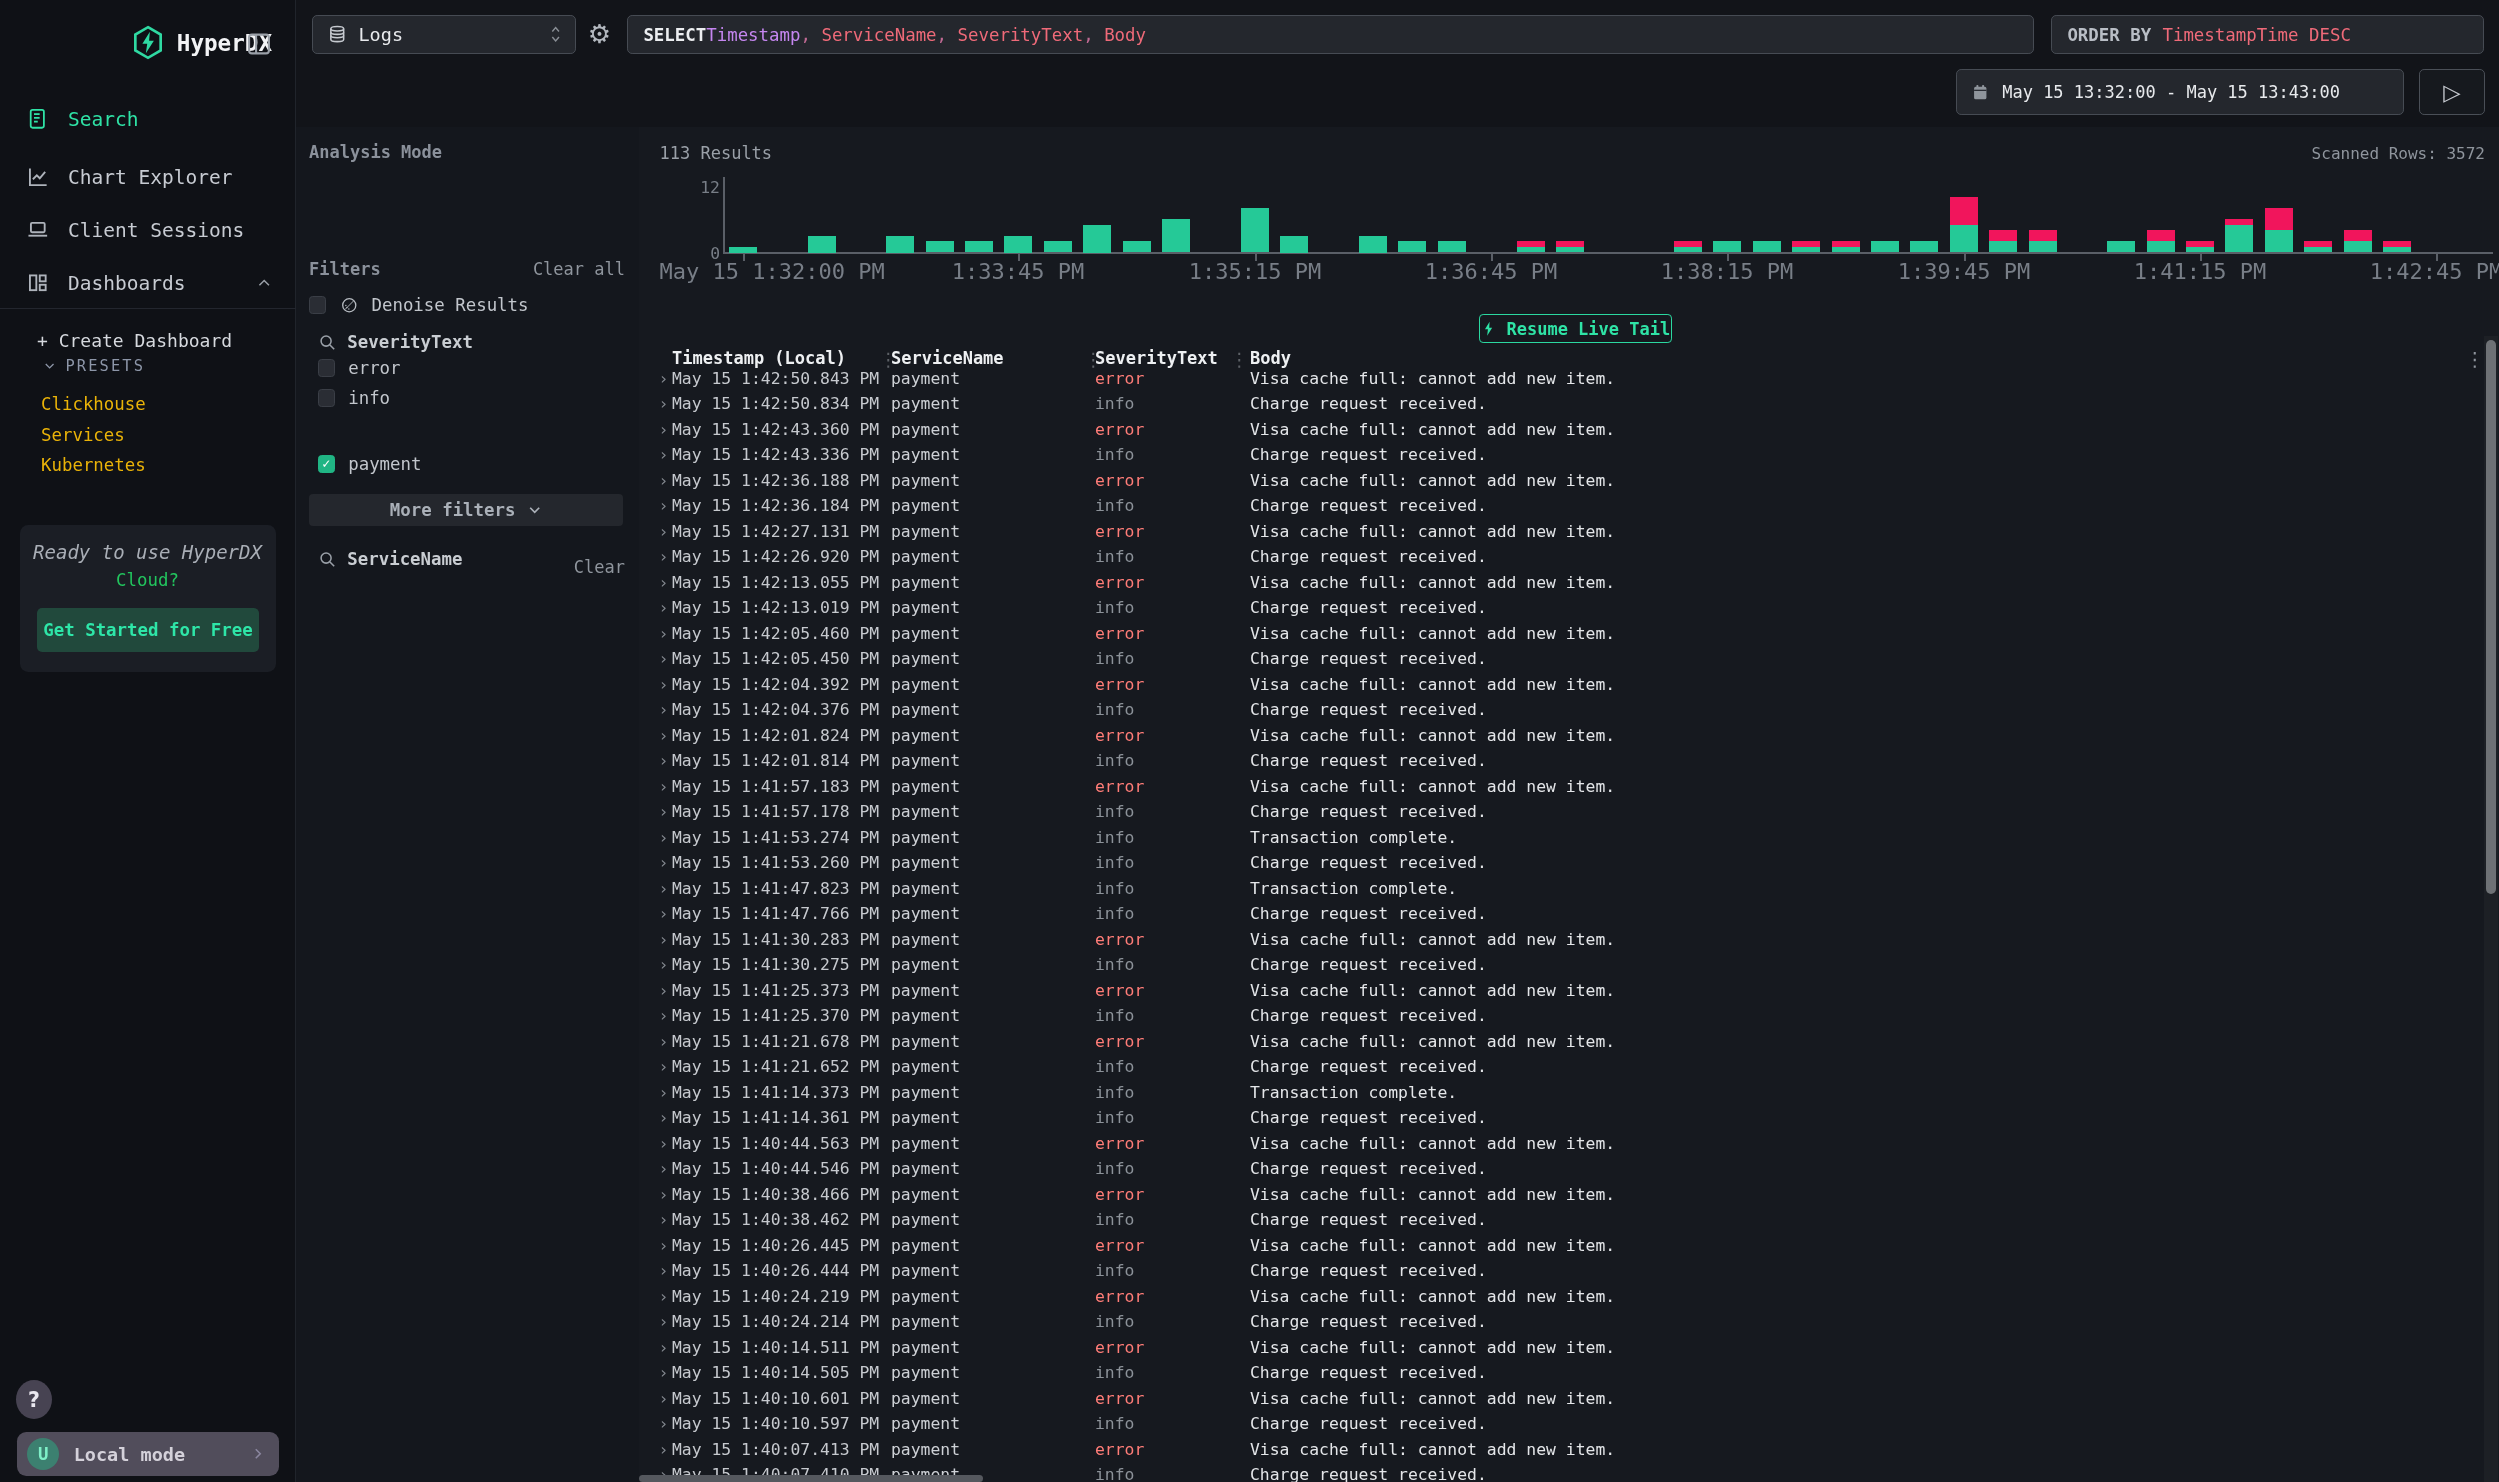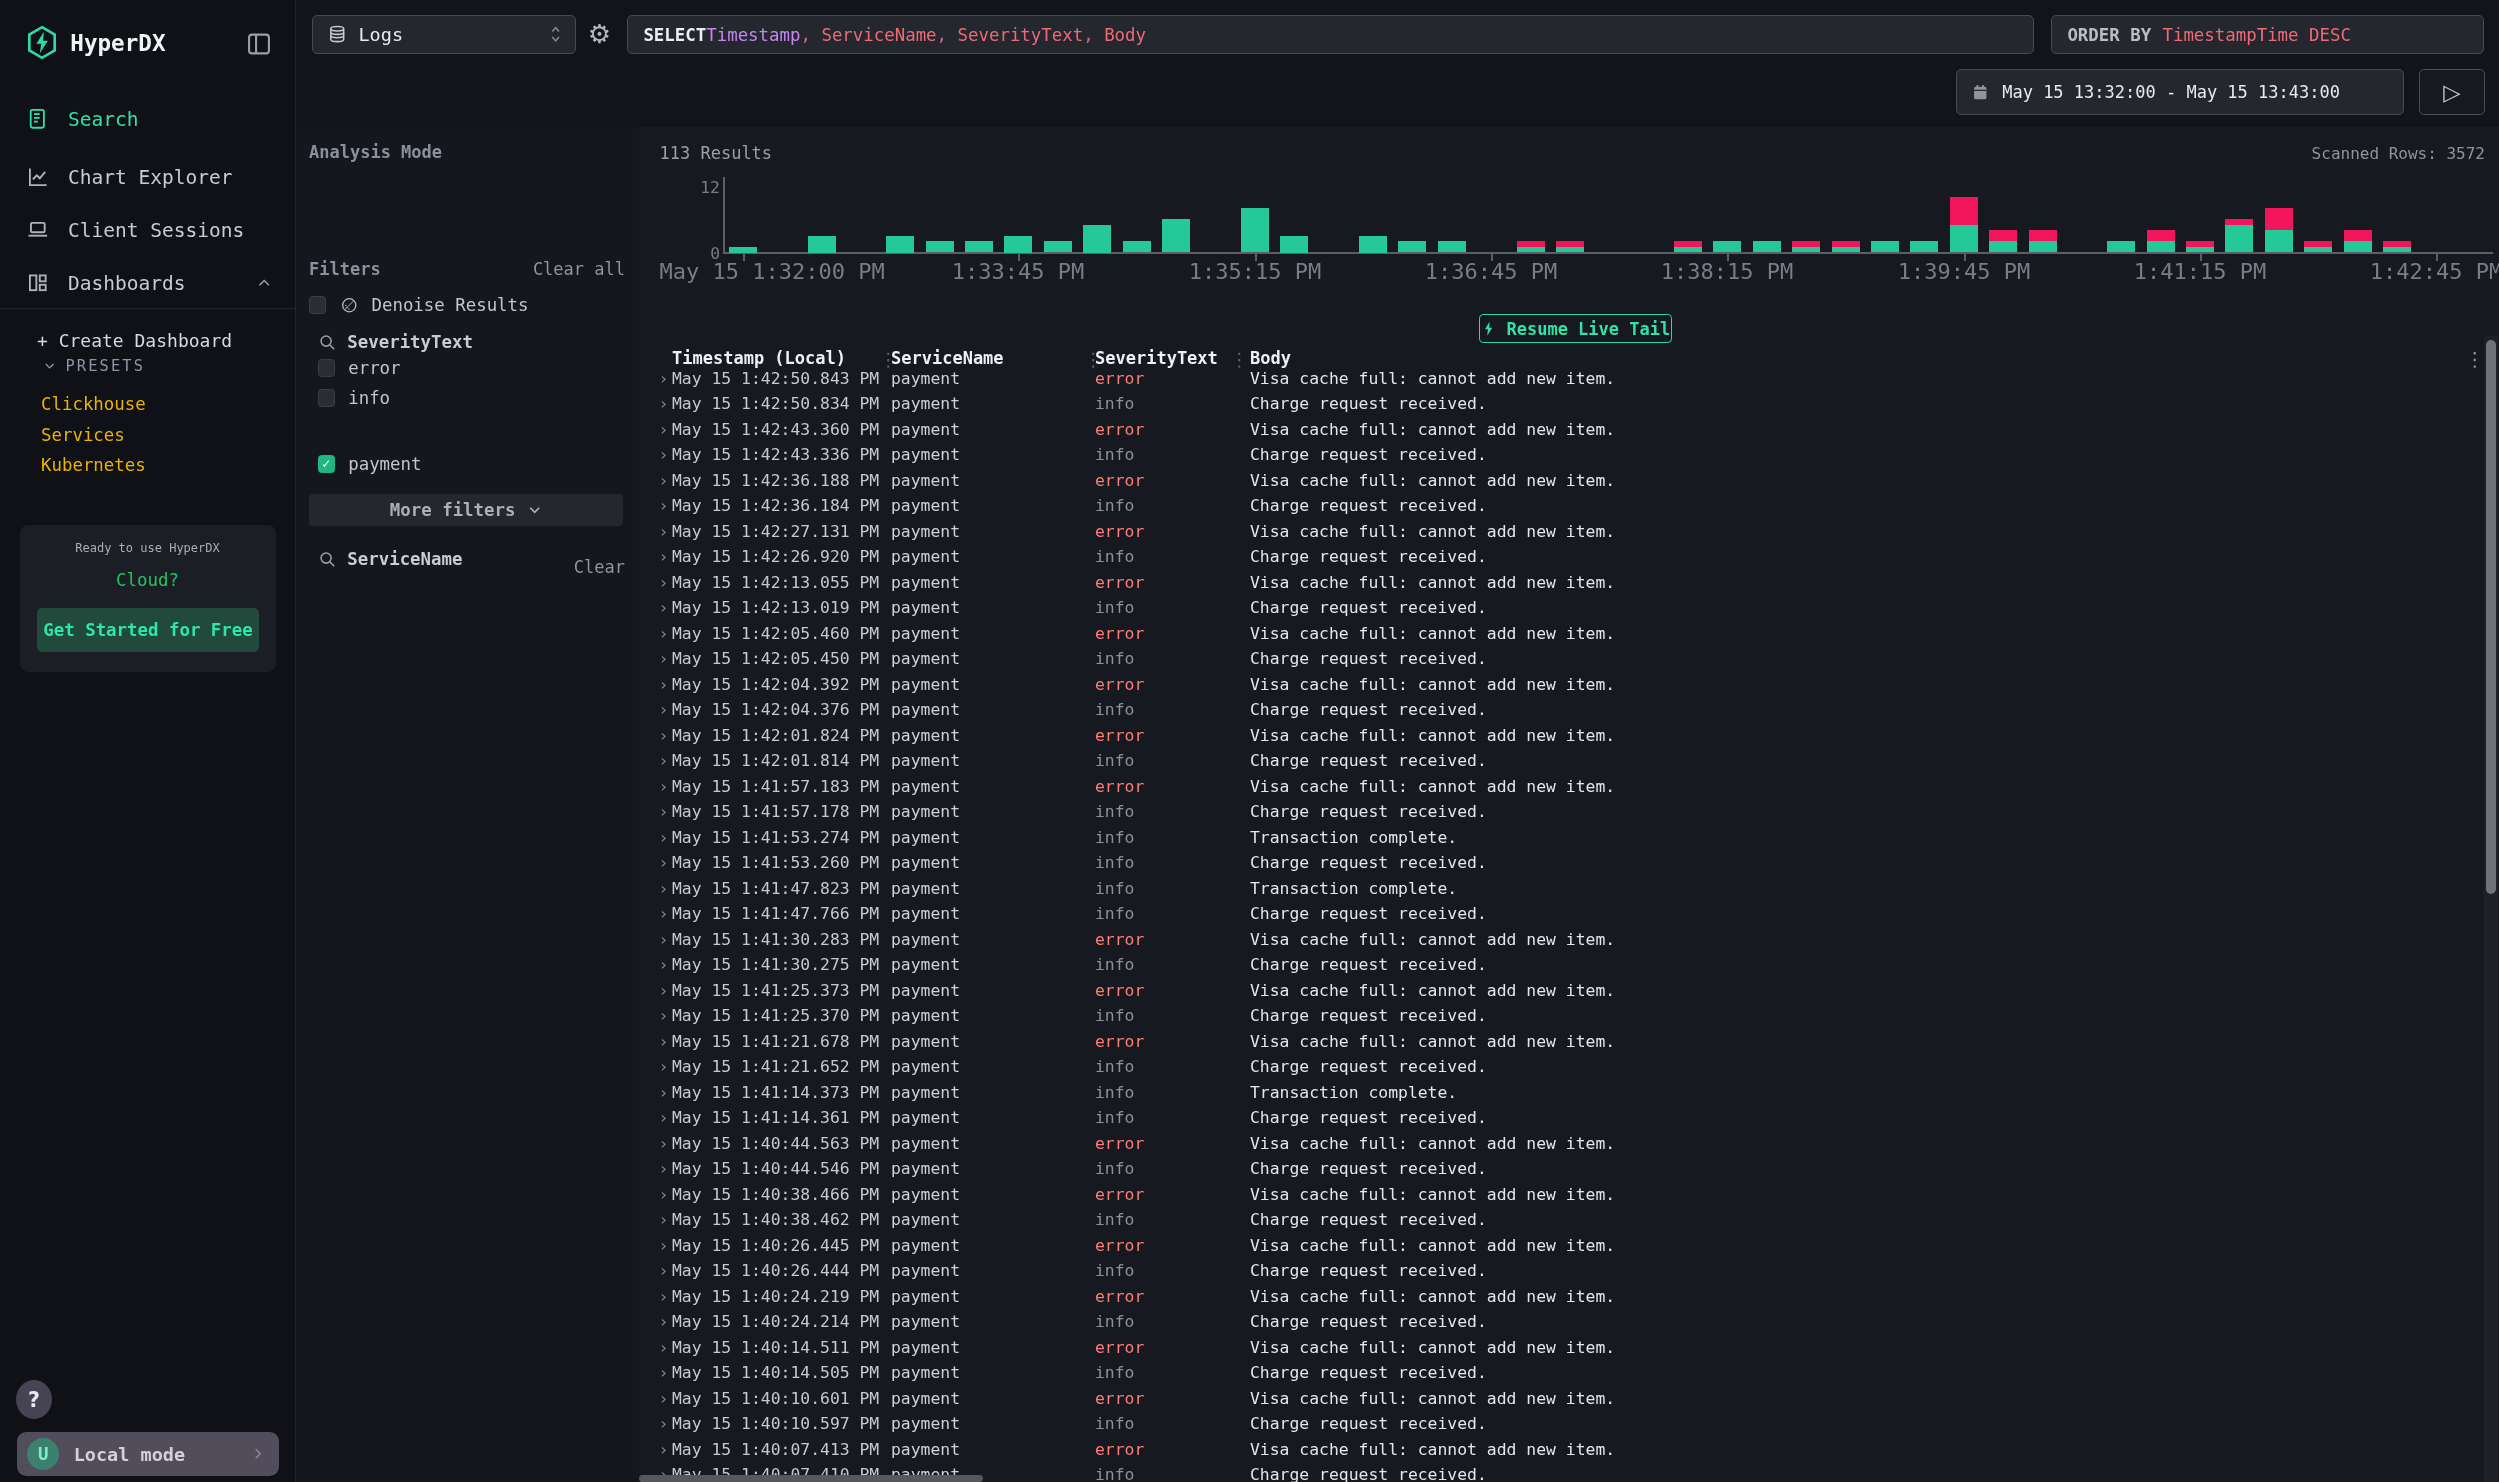--- a/index.html
+++ b/index.html
@@ -5,35 +5,35 @@
   html,body{margin:0;padding:0;background:#0c0e12;}
   *{box-sizing:border-box;}
   #page{position:relative;width:2500px;height:1482px;overflow:hidden;background:#15181f;
         font-family:"DejaVu Sans Mono","Liberation Mono",monospace;color:#e7e9ec;}
   .abs{position:absolute;}
   .glyph{font-family:"DejaVu Sans",sans-serif;}
   svg{display:block;}
 
   
   #sidebar{left:0;top:0;width:296px;height:1482px;background:#0f1116;border-right:0.5px solid #20242b;}
-  #logo-row{left:26px;top:24.6px;width:246px;height:36px;display:flex;align-items:center;gap:12.3px;}
+  #logo-row{left:26px;top:24.6px;width:246px;height:36px;display:flex;align-items:center;gap:12.3px;justify-content:flex-end;}
   #logo-text{font-size:22.6px;font-weight:bold;color:#f2f3f5;}
   #collapse-btn{left:245px;top:30px;width:28px;height:28px;color:#9aa0a8;}
   .sb-item{position:absolute;left:26px;width:246px;height:36px;display:flex;align-items:center;gap:18.5px;color:#c7cbd2;}
   .sb-item .sb-ic{width:23.6px;height:23.6px;color:#aeb3bb;}
   .sb-item.active{color:#2fe3a6;}
   .sb-item.active .sb-ic{color:#2fe3a6;}
   .sb-lb{font-size:19.5px;}
   #sb-divider{left:0;top:308px;width:296px;height:0;border-top:1px solid #23262e;}
   #create-dash{left:37px;top:328px;width:236px;height:24.6px;font-size:18px;color:#d6d9de;display:flex;align-items:center;}
   #presets-row{left:43px;top:355px;width:205px;height:21.5px;display:flex;align-items:center;gap:9.2px;color:#8d96a8;}
   #presets-label{font-size:15.4px;letter-spacing:2.1px;}
   .preset{position:absolute;left:41px;width:215px;height:27px;font-size:17.4px;color:#eab308;display:flex;align-items:center;}
   #cloud-card{left:19.5px;top:525px;width:256px;height:147px;background:#1b1e25;border-radius:8.2px;}
-  #cloud-line1{left:19.5px;top:541px;width:256px;text-align:center;font-size:12px;color:#a9aeb6;}
+  #cloud-line1{left:19.5px;top:541px;width:256px;text-align:center;font-size:19px;color:#a9aeb6;font-style:italic;}
   #cloud-line2{left:19.5px;top:570px;width:256px;text-align:center;font-size:17.4px;color:#22c55e;}
   #cloud-btn{left:37px;top:608px;width:222px;height:44px;background:#21493c;border-radius:5.1px;
              display:flex;align-items:center;justify-content:center;font-size:17.4px;font-weight:bold;color:#2ee6a8;}
   #help-btn{left:16px;top:1380px;width:36px;height:39px;background:#474352;border-radius:50%;
             display:flex;align-items:center;justify-content:center;font-size:20.5px;font-weight:bold;color:#e9e7ef;}
   #user-bar{left:17px;top:1432px;width:262px;height:44px;background:#514d5b;border-radius:9.2px;display:flex;align-items:center;}
   #user-avatar{width:32px;height:32px;margin-left:10.3px;background:#3c8070;border-radius:50%;
                display:flex;align-items:center;justify-content:center;font-size:17.4px;font-weight:bold;color:#7ff0c8;}
   #user-label{margin-left:14.4px;font-size:18.5px;font-weight:bold;color:#d4d1da;}
   #user-chevron{margin-left:auto;margin-right:13.3px;color:#8b87a0;width:15.4px;height:15.4px;}

